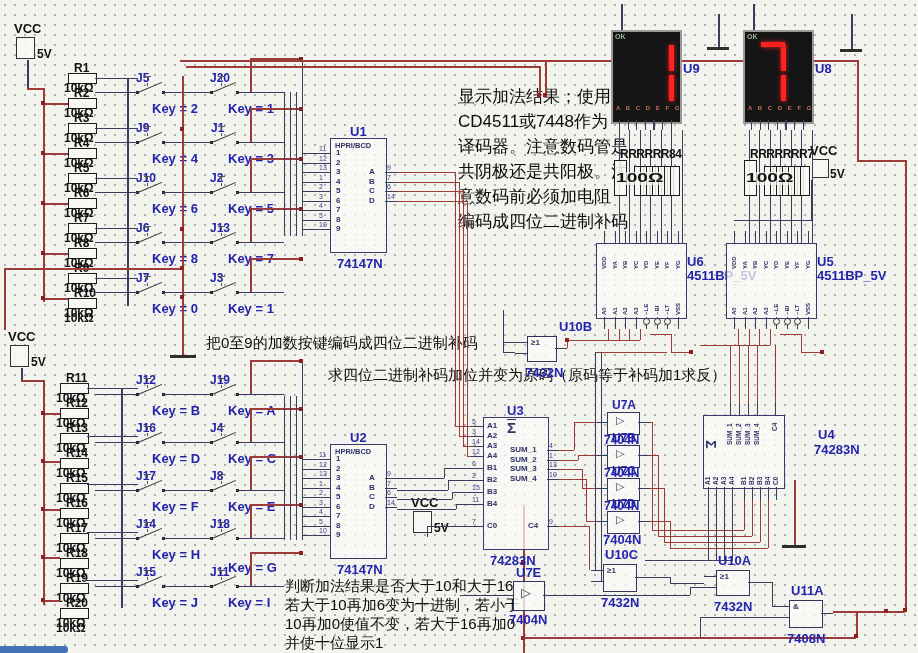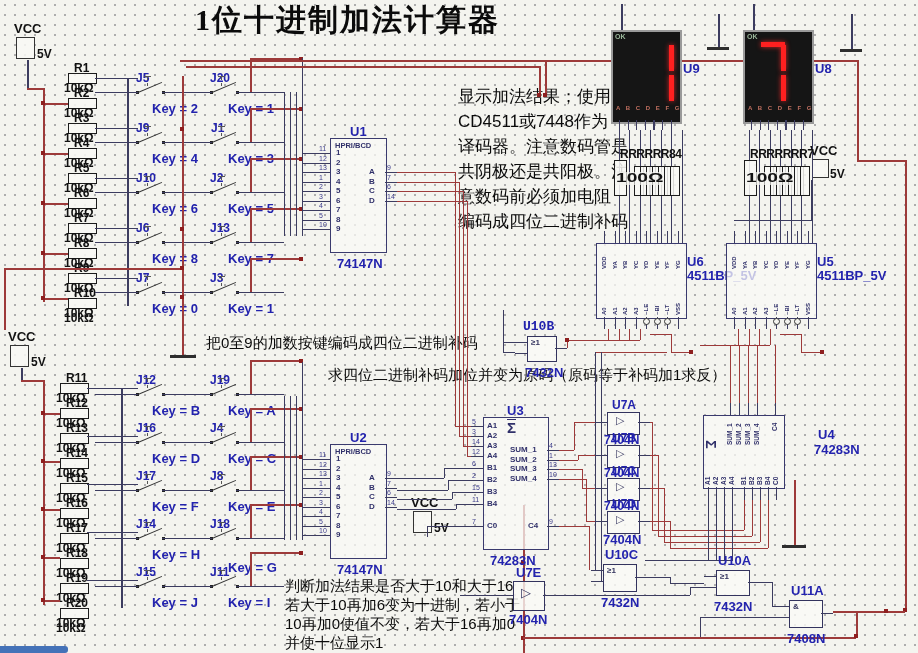--- a/index.html
+++ b/index.html
@@ -26,21 +26,20 @@
   .dot{position:absolute;width:4px;height:4px;background:#8e1f1f;}
   .vtxt{writing-mode:vertical-rl;transform:rotate(180deg);display:inline-block;}
   .seg{position:absolute;background:#ff2020;box-shadow:0 0 5px rgba(255,40,40,.8);}
   .disp{position:absolute;background:#151515;border:2.5px solid #9a9a9a;}
   .gate{position:absolute;border:1.5px solid #33335e;background:rgba(250,250,246,0.8);}
 </style>
 </head>
 <body>
 
 <div id="stage">
-  <div class="lbl cn" style="left:195px;top:4px;font-size:30px;font-weight:bold;font-family:'Liberation Serif',serif;letter-spacing:2px;">1位十进制加法计算器</div>
   <div class="cn" style="left:458px;top:84px;font-size:17px;line-height:25px;width:180px;">显示加法结果；使用
 CD4511或7448作为
 译码器。注意数码管是
 共阴极还是共阳极。注
 意数码前必须加电阻
 编码成四位二进制补码</div>
   <div class="cn" style="left:206px;top:334px;font-size:15px;">把0至9的加数按键编码成四位二进制补码</div>
   <div class="cn" style="left:328px;top:366px;font-size:15px;">求四位二进制补码加位并变为原码（原码等于补码加1求反）</div>
   <div class="cn" style="left:285px;top:576px;font-size:15px;line-height:19px;">判断加法结果是否大于10和大于16
 若大于10再加6变为十进制，若小于
@@ -823,21 +822,21 @@
     <div class="rrect" style="left: 770px; top: 166px; width: 8px; height: 28px;"></div>
     <div class="rrect" style="left: 776px; top: 166px; width: 8px; height: 28px;"></div>
     <div class="rrect" style="left: 782px; top: 166px; width: 8px; height: 28px;"></div>
     <div class="rrect" style="left: 788px; top: 166px; width: 8px; height: 28px;"></div>
     <div class="rrect" style="left: 794px; top: 166px; width: 8px; height: 28px;"></div>
     <div class="rrect" style="left: 800px; top: 166px; width: 8px; height: 28px;"></div>
     <div class="lbl rname" style="left: 750px; top: 148px; letter-spacing: -0.5px;">RRRRRRR7</div>
     <div class="lbl rval" style="left: 746px; top: 172px; transform: scaleX(1.6); transform-origin: left center; background: rgba(244, 244, 239, 0.7);">100Ω</div>
     <div class="wire" style="left: 811px; top: 180px; width: 1.3px; height: 40px; background: rgb(60, 60, 96);"></div>
     <div class="wire" style="left: 734px; top: 220px; width: 78px; height: 1.3px; background: rgb(60, 60, 96);"></div>
-    <div class="lbl blue ref" style="left: 523px; top: 320px; font-family: Liberation Mono, monospace;">U10B</div>
+    <div class="lbl blue ref" style="left: 559px; top: 320px;">U10B</div>
     <div class="gate" style="left: 527px; top: 336px; width: 28px; height: 24px;"></div>
     <div class="lbl " style="left: 531px; top: 339px; font-size: 8px; font-weight: bold; color: rgb(51, 51, 94);">≥1</div>
     <div class="wire" style="left: 515px; top: 342px; width: 12px; height: 1.3px; background: rgb(60, 60, 96);"></div>
     <div class="wire" style="left: 515px; top: 353px; width: 12px; height: 1.3px; background: rgb(60, 60, 96);"></div>
     <div class="wire" style="left: 555px; top: 348px; width: 12px; height: 1.3px; background: rgb(60, 60, 96);"></div>
     <div class="lbl blue part" style="left: 525px; top: 366px;">7432N</div>
     <div class="lbl blue ref" style="left: 605px; top: 548px;">U10C</div>
     <div class="gate" style="left: 603px; top: 564px; width: 32px; height: 26px;"></div>
     <div class="lbl " style="left: 607px; top: 567px; font-size: 8px; font-weight: bold; color: rgb(51, 51, 94);">≥1</div>
     <div class="wire" style="left: 591px; top: 570px; width: 12px; height: 1.3px; background: rgb(60, 60, 96);"></div>

